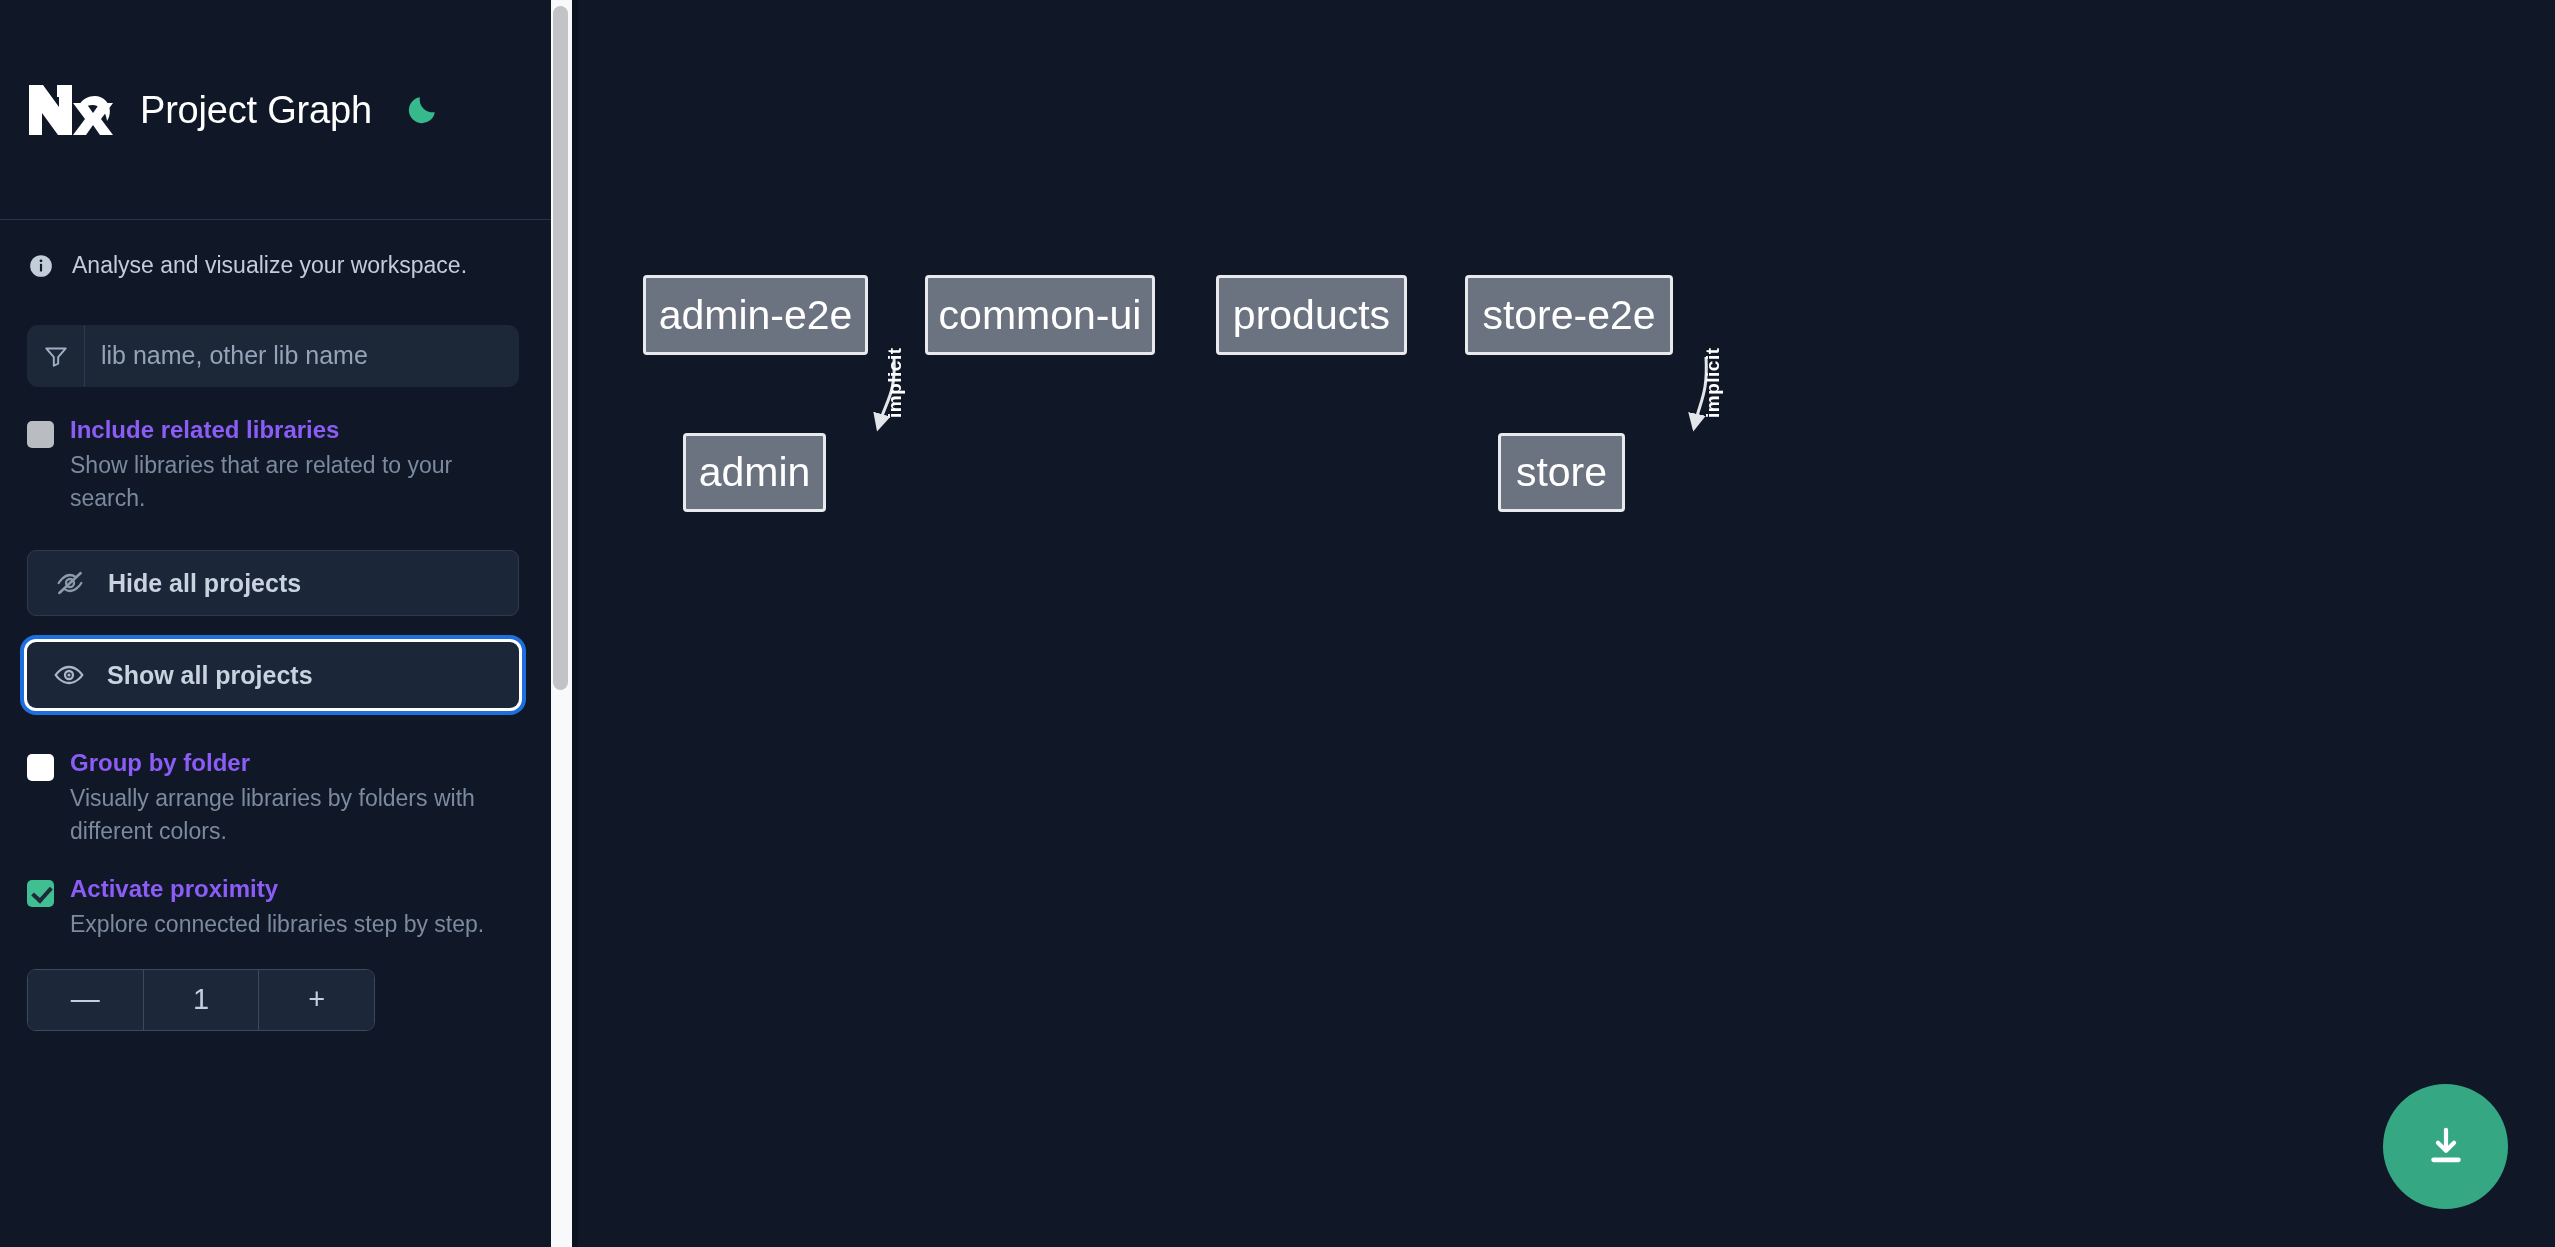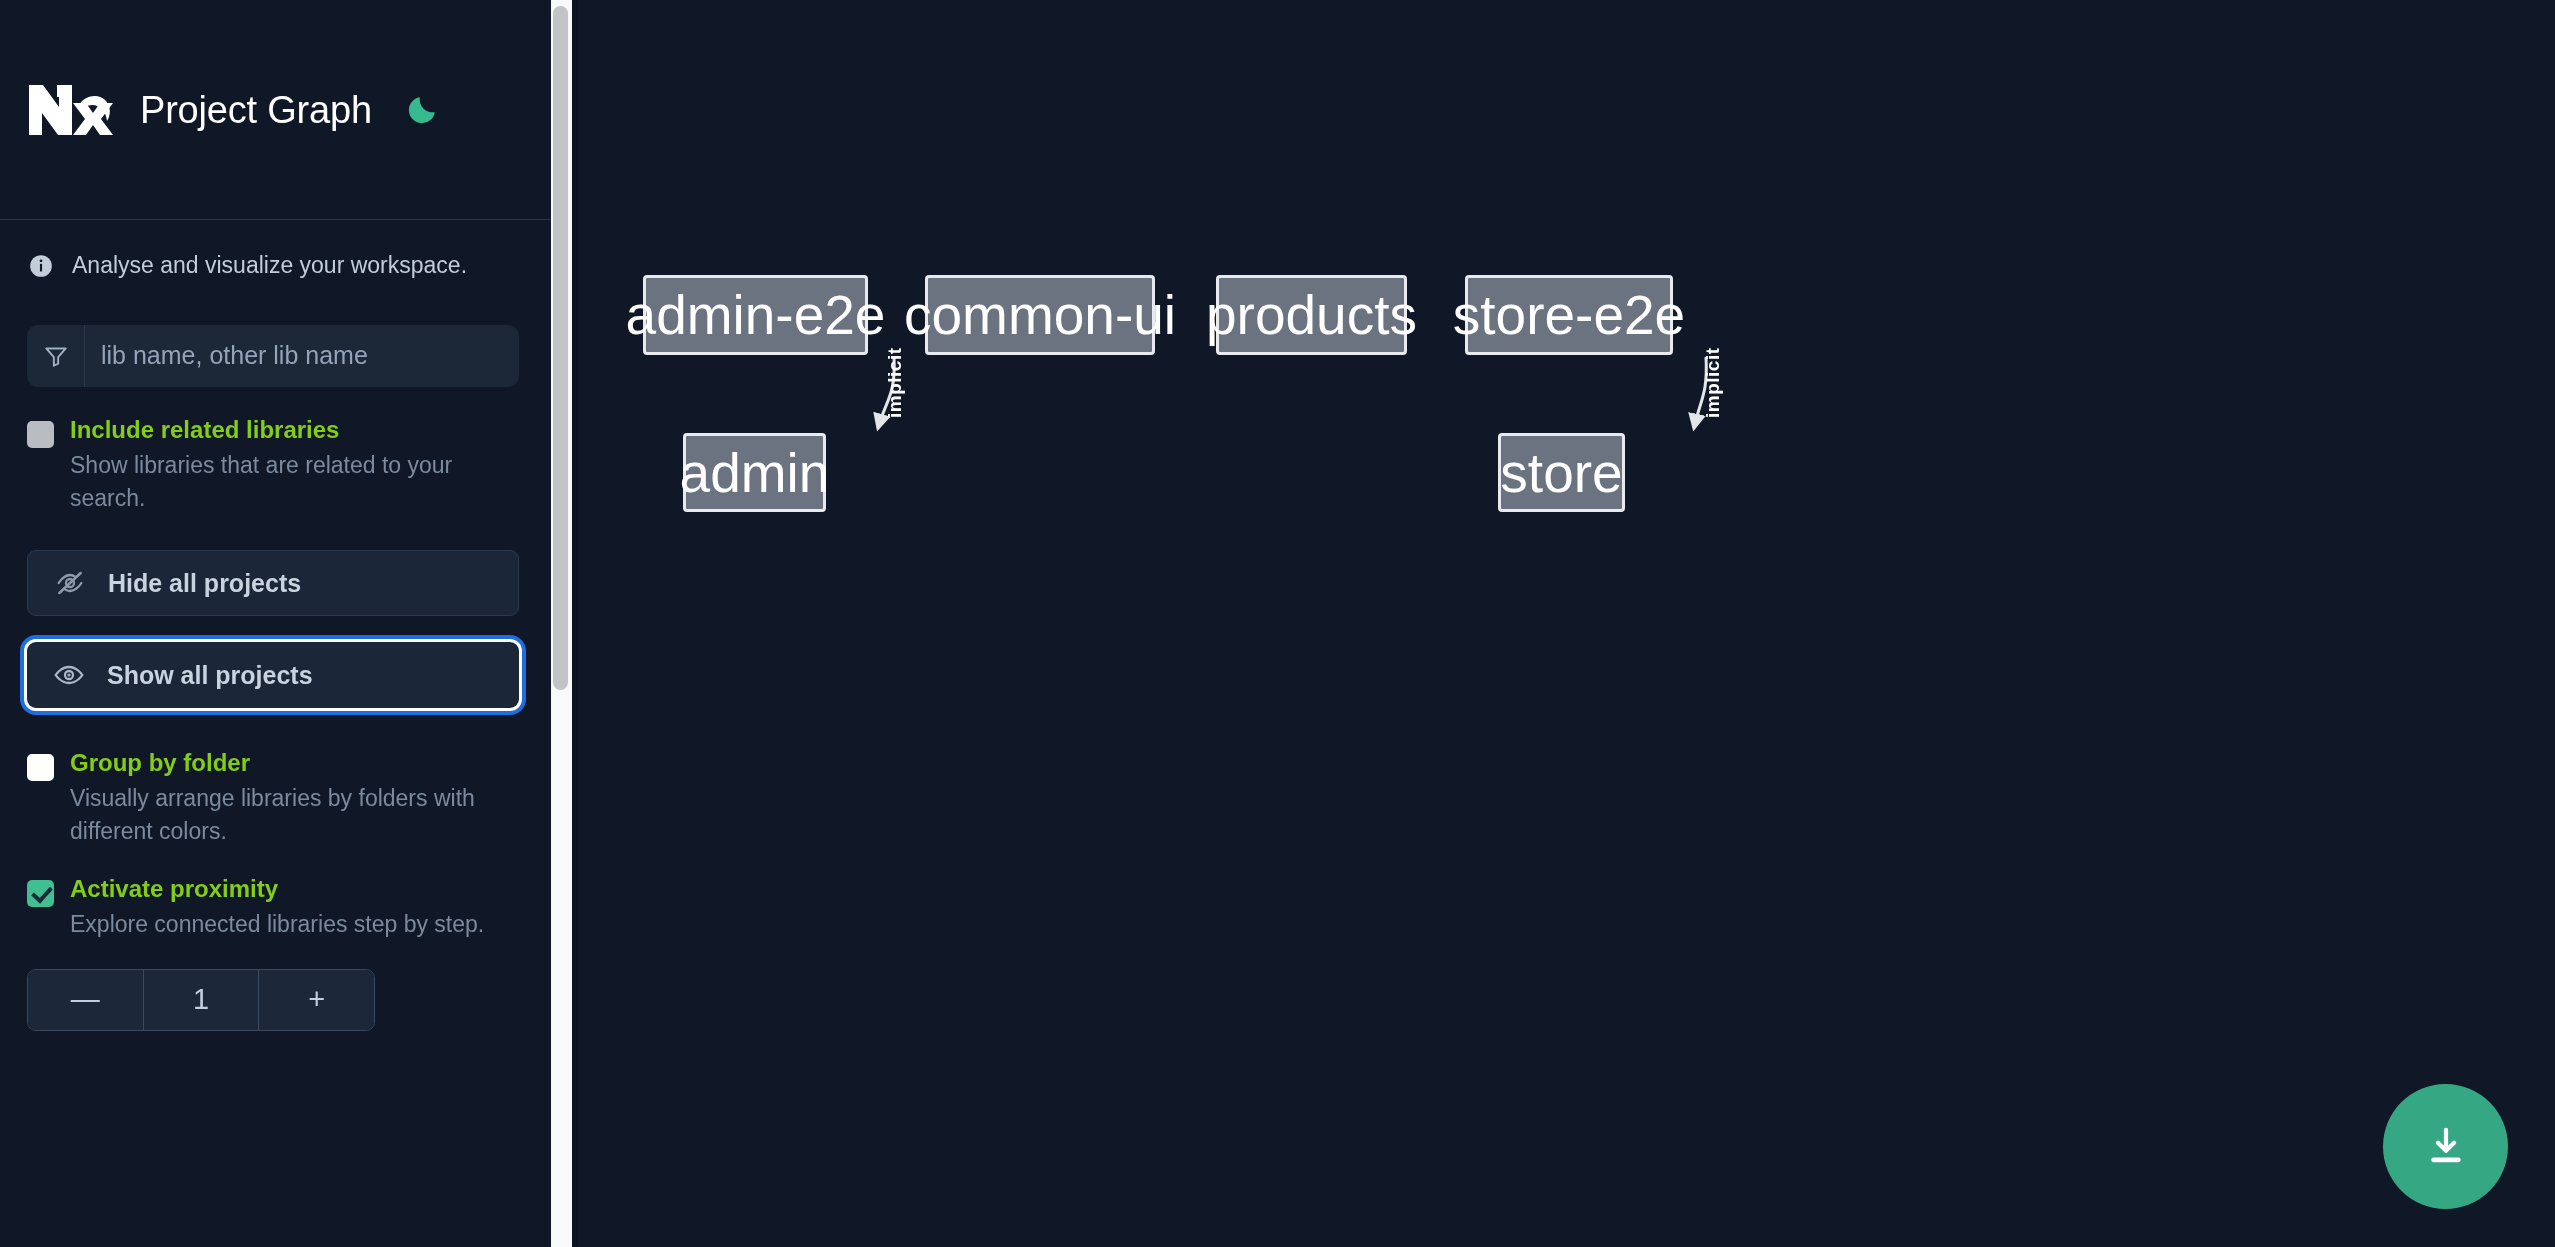--- a/index.html
+++ b/index.html
@@ -117,21 +117,21 @@
     left: 9px; top: 3px;
     width: 8px; height: 15px;
     border: solid #1f2937;
     border-width: 0 4px 4px 0;
     transform: rotate(42deg);
   }
   .chk-texts { flex: 1; }
   .chk-label {
     font-size: 24px;
     font-weight: bold;
-    color: #84cc16;
+    color: #8b5cf6;
     line-height: 1.22;
   }
   .chk-desc {
     margin-top: 5px;
     font-size: 23px;
     color: #7b8a9e;
     line-height: 1.42;
   }
 
   
@@ -215,21 +215,21 @@
 
   .node {
     position: absolute;
     background: #6b7280;
     border: 3px solid #e8eaed;
     border-radius: 4px;
     display: flex;
     align-items: center;
     justify-content: center;
     color: #ffffff;
-    font-size: 55px;
+    font-size: 41px;
     cursor: pointer;
     white-space: nowrap;
   }
 
   .edge-label {
     position: absolute;
     color: #ffffff;
     font-size: 19px;
     font-weight: bold;
     transform: rotate(-90deg);

